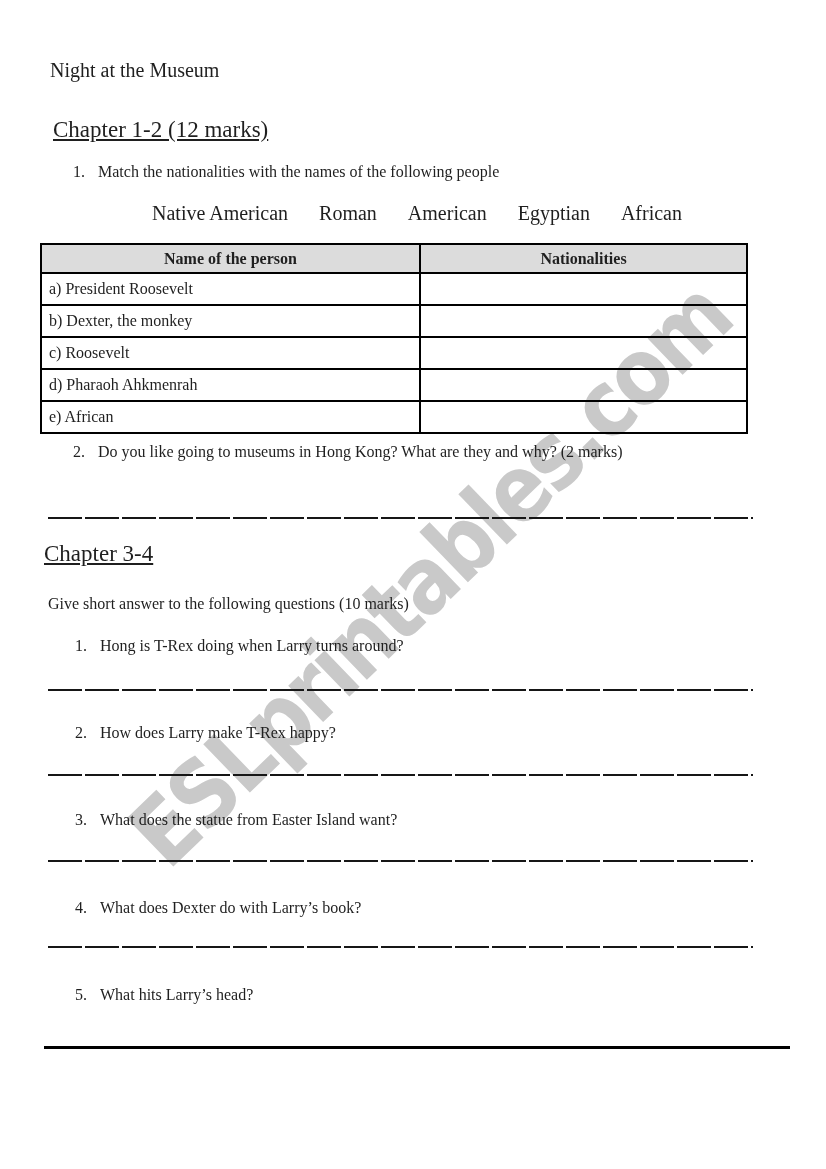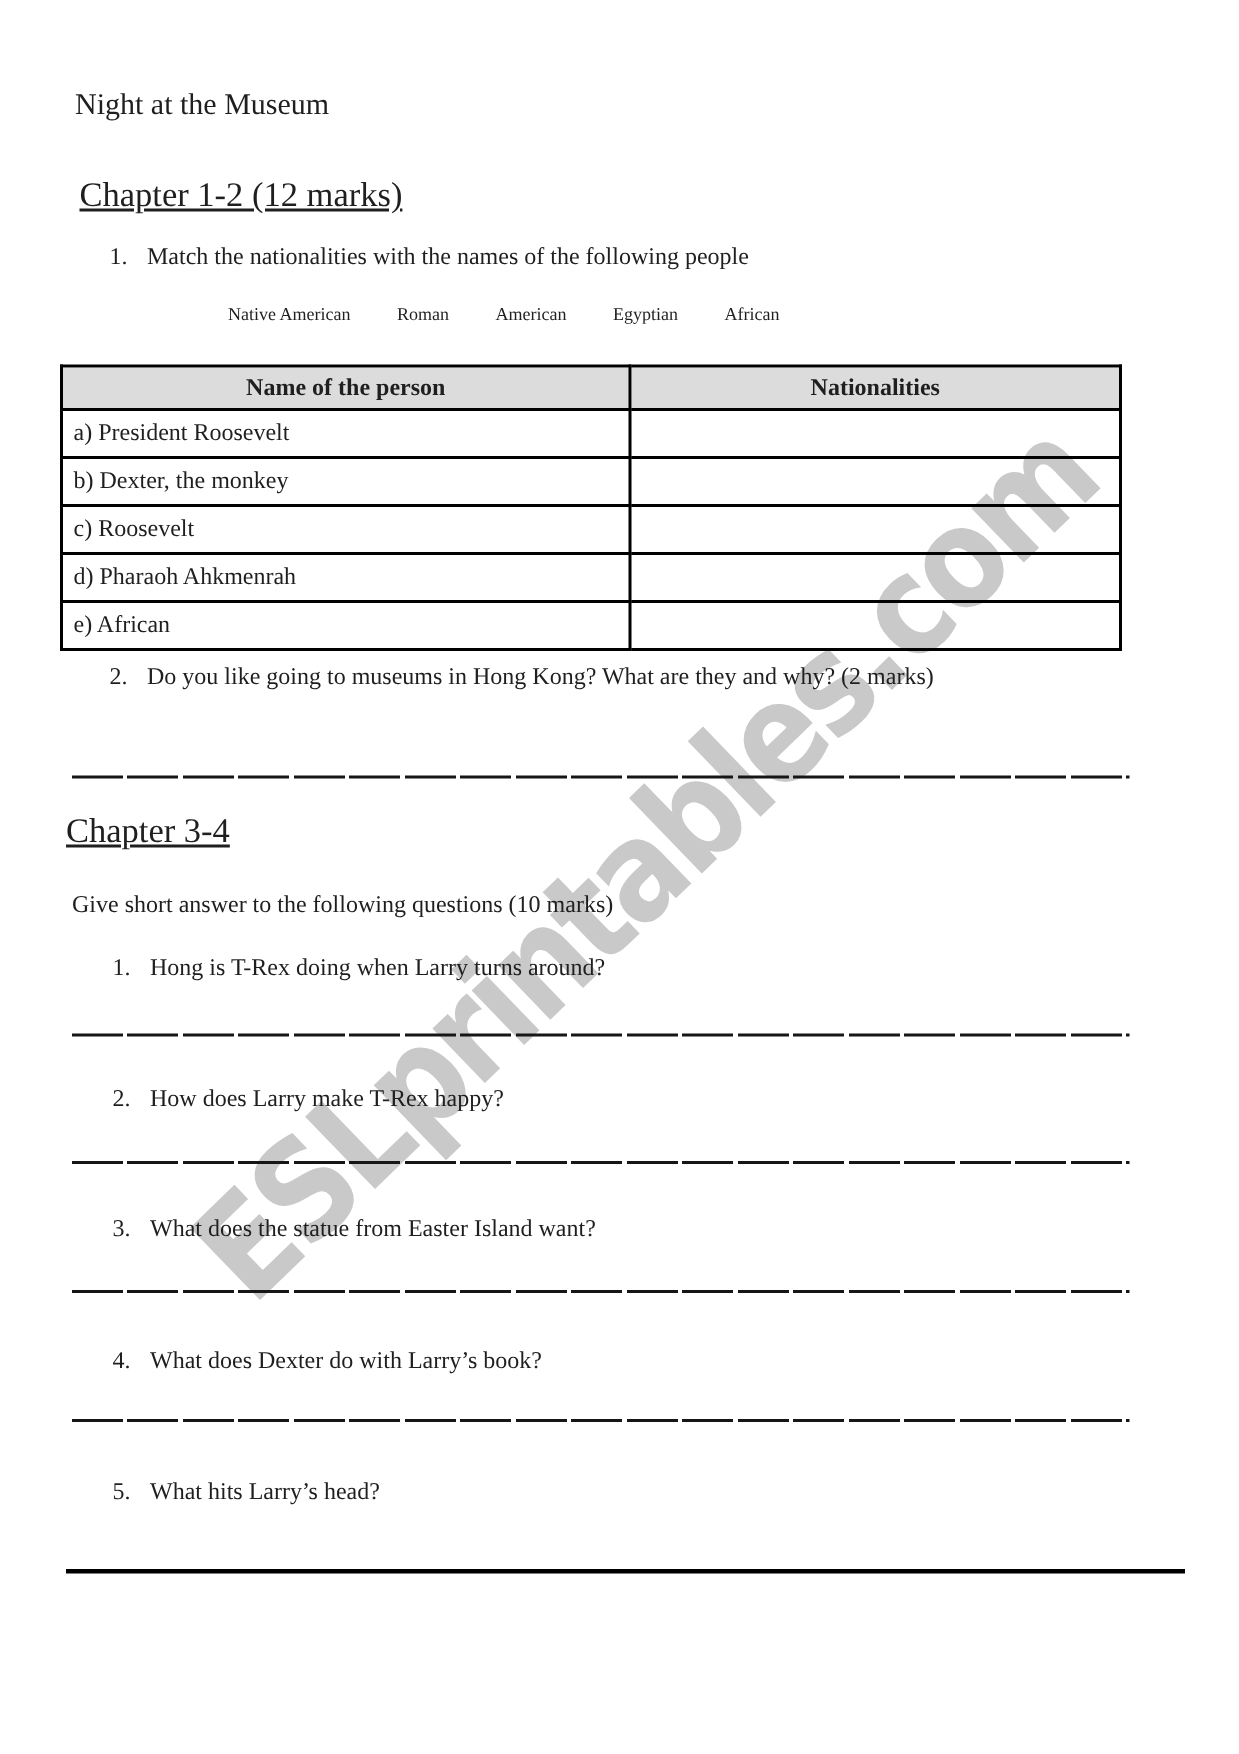--- a/index.html
+++ b/index.html
@@ -28,21 +28,21 @@
   }
   .content { position: absolute; inset: 0; z-index: 1; }
   .abs { position: absolute; }
   .doc-title { left: 50px; top: 59px; font-size: 20px; }
   .heading { font-size: 23px; text-decoration: underline; white-space: nowrap; }
   .heading-1 { left: 53px; top: 117px; font-weight: normal; }
   .heading-2 { left: 44px; top: 541px; font-weight: normal; }
   .body-text { font-size: 16px; white-space: nowrap; }
   .q-row { display: flex; }
   .q-num { width: 25px; flex: 0 0 25px; }
-  .word-bank { left: 152px; top: 202px; display: flex; gap: 31px; font-size: 12px; white-space: nowrap; justify-content: space-between; }
+  .word-bank { left: 152px; top: 202px; display: flex; gap: 31px; font-size: 20px; white-space: nowrap; justify-content: space-between; }
   .match-table {
     left: 40px; top: 243px;
     border-collapse: collapse;
     table-layout: fixed;
     width: 702px;
     font-size: 16px;
   }
   .match-table th, .match-table td {
     border: 2px solid #000000;
     padding: 0 0 0 7px;

